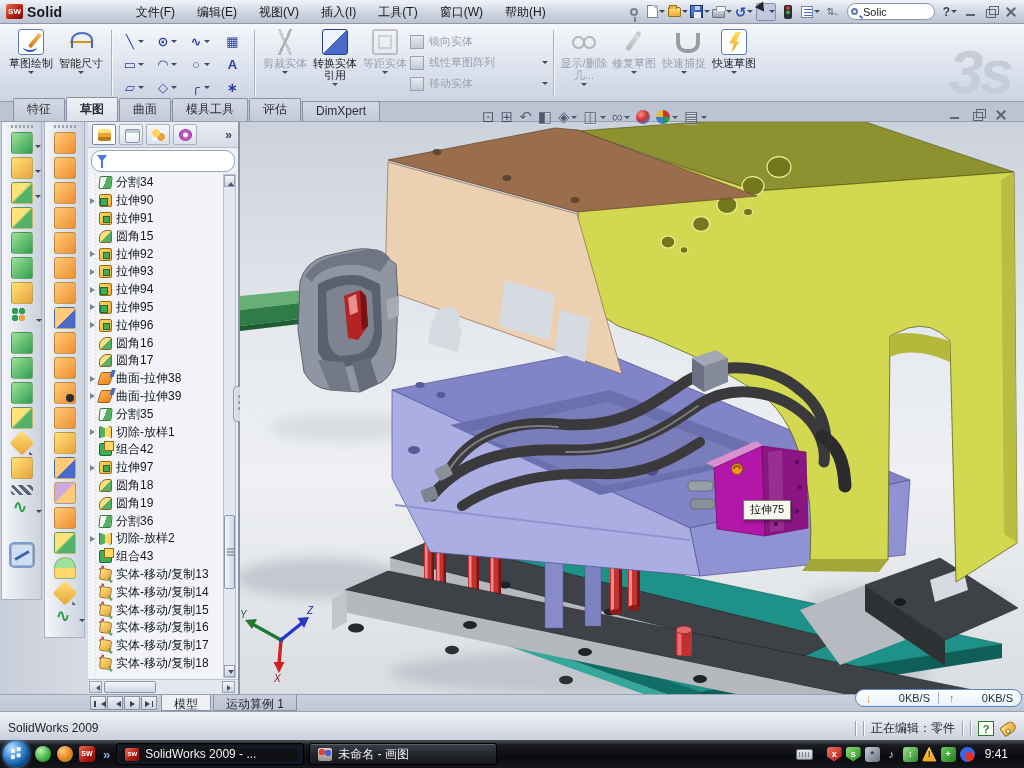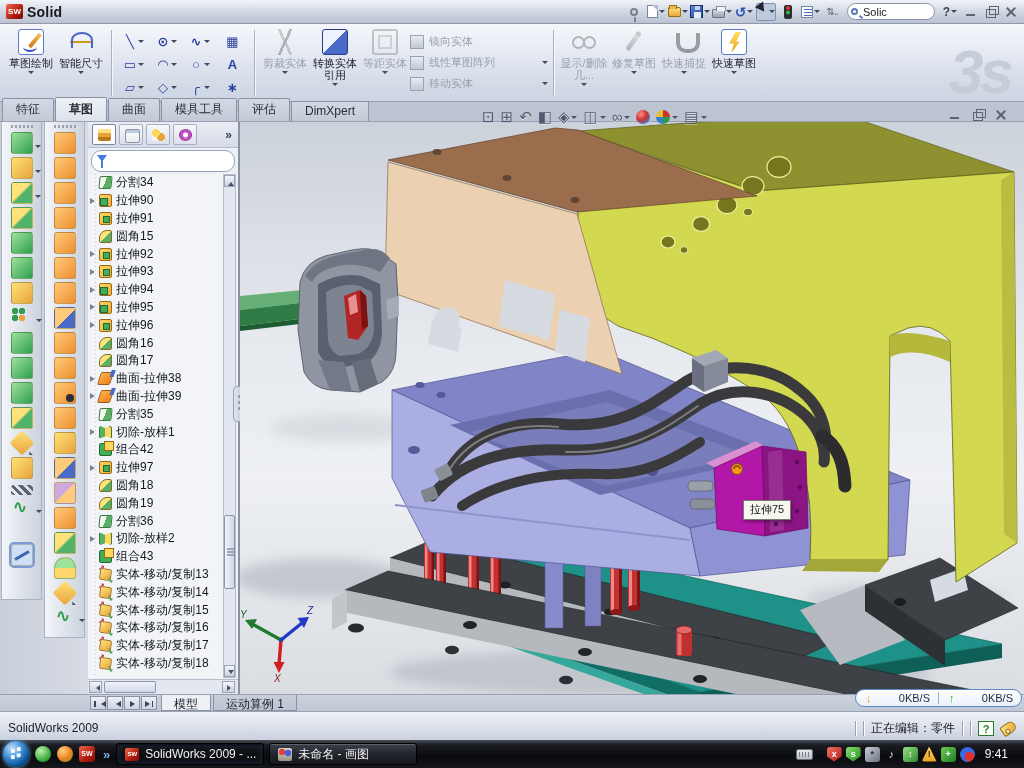--- a/index.html
+++ b/index.html
@@ -92,21 +92,21 @@
   .rb-stack { width:138px; margin-top:3px; flex:0 0 auto; }
   .rb-row { display:flex; align-items:center; height:21px; gap:5px; }
   .rb-row .mini { width:14px; height:14px; flex:0 0 auto; border:1px solid #9aa2b0; background:linear-gradient(#e8ecf2,#c2c9d4); }
   .rb-row .rb-row-label { font-size:11px; color:#9aa1ae; white-space:nowrap; }
   .rb-row .crt { margin-left:auto; }
   .watermark { position:absolute; right:14px; top:12px; font-size:62px; font-style:italic; font-weight:bold;
     color:#c6ccd8; letter-spacing:-4px; pointer-events:none; }
 
   
   .cmdtabs { position:absolute; left:0; top:102px; width:1024px; height:20px; background:#bcc4d2;
-    border-bottom:1px solid #98a0b2; display:flex; align-items:flex-end; padding-left:2px; }
+    border-bottom:1px solid #98a0b2; display:flex; align-items:flex-end; padding-left:13px; }
   .cmdtab { padding:2px 13px 3px; font-size:12px; color:#2a2e38; background:linear-gradient(#d3d9e4,#c3cad7);
     border:1px solid #8a92a4; border-bottom:none; margin-right:1px; border-radius:2px 2px 0 0; }
   .cmdtab.active { background:linear-gradient(#eef1f6,#dde2ec); font-weight:bold; padding-top:3px; }
 
   
   .main { position:absolute; left:0; top:122px; width:1024px; height:572px; }
   
   .lt-zone { position:absolute; left:0; top:0; width:88px; height:572px; background:linear-gradient(90deg,#c9cfda,#d6dbe4); }
   .lt-col { position:absolute; top:0; width:41px; height:540px; background:linear-gradient(90deg,#f3f5f9,#dde2ea 55%,#ccd3de);
     border:1px solid #aab1bf; border-top:none; }
@@ -242,21 +242,21 @@
   .start-orb { width:26px; height:26px; border-radius:50%; margin:0 6px 0 3px; position:relative; flex:0 0 auto;
     background:radial-gradient(circle at 35% 28%,#bfe0ff,#3f8fd8 40%,#0a4f92 72%,#06305c); box-shadow:0 0 4px #6ab0f0; }
   .start-orb::before { content:""; position:absolute; left:8px; top:8px; width:4px; height:4px; background:#fff; border-radius:1px;
     box-shadow:6px -1px 0 #fff,-1px 6px 0 #fff,5px 5px 0 #fff; transform:rotate(-8deg); opacity:.95; }
   .ql { display:flex; align-items:center; gap:6px; margin-right:8px; }
   .ql-ic { width:16px; height:16px; border-radius:3px; }
   .ql-ic[data-icon="messenger-icon"] { border-radius:50%; background:radial-gradient(circle at 35% 30%,#bff0b0,#3fae3f 60%,#1e7a1e); }
   .ql-ic[data-icon="media-player-icon"] { border-radius:50%; background:radial-gradient(circle at 35% 30%,#ffd080,#e88020 55%,#7a9a20); }
   .ql-ic[data-icon="solidworks-launcher-icon"] { background:linear-gradient(135deg,#f06a50,#b01c10 60%,#7a0d06); color:#fff; font:bold 7px/16px "Liberation Sans",sans-serif; text-align:center; }
   .ql-more { color:#7ab0f0; font-weight:bold; font-size:13px; margin-right:6px; }
-  .taskbtn { display:flex; align-items:center; gap:6px; width:148px; height:22px; margin-right:5px; padding:0 8px;
+  .taskbtn { display:flex; align-items:center; gap:6px; width:188px; height:22px; margin-right:5px; padding:0 8px;
     background:linear-gradient(#3a3f48,#23262d 50%,#16181d); border:1px solid #000; border-radius:3px;
     box-shadow:inset 0 1px 0 rgba(255,255,255,.18); font-size:12px; color:#f2f2f2; white-space:nowrap; overflow:hidden; }
   .taskbtn.active { background:linear-gradient(#14161a,#0a0b0e); box-shadow:inset 0 1px 3px rgba(0,0,0,.8), inset 0 0 6px rgba(90,140,220,.35); }
   .tb-swic { width:14px; height:13px; flex:0 0 auto; background:linear-gradient(135deg,#f06a50,#b01c10 60%,#7a0d06);
     border-radius:2px; color:#fff; font:bold 6px/13px "Liberation Sans",sans-serif; text-align:center; }
   .tb-paint { width:14px; height:13px; flex:0 0 auto; border-radius:2px;
     background:radial-gradient(circle 3px at 4px 4px,#e04040 3px,transparent 3px),radial-gradient(circle 3px at 10px 5px,#4060e0 3px,transparent 3px),linear-gradient(#d8d0c0,#9a9488); }
   .tray { margin-left:auto; display:flex; align-items:center; gap:4px; padding-right:8px; }
   .kbd-ic { width:17px; height:11px; background:linear-gradient(#e8eaee,#b8bcc4); border:1px solid #6a6f78; border-radius:2px; margin-right:10px; position:relative; }
   .kbd-ic::after { content:""; position:absolute; left:2px; top:2px; right:2px; bottom:2px;
@@ -276,20 +276,30 @@
 <body>
 
 <div class="screen">
 
   <div class="titlebar">
     <div class="logo">
       <span class="logo-badge">SW</span>
       <span class="logo-bold">Solid</span>
         <span class="logo-light">Works</span>
     </div>
+    <div class="menus">
+
+    <span class="menu-item">文件(F)</span>
+        <span class="menu-item">编辑(E)</span>
+        <span class="menu-item">视图(V)</span>
+        <span class="menu-item">插入(I)</span>
+        <span class="menu-item">工具(T)</span>
+        <span class="menu-item">窗口(W)</span>
+        <span class="menu-item">帮助(H)</span>
+      </div>
     <div class="qtb">
       <span class="qtb-btn">
           <span class="i-pin"></span>
         </span>
       <span class="qtb-btn caret">
           <span class="i-new"></span>
           <i class="crt"></i>
         </span>
       <span class="qtb-btn caret">
           <span class="i-open"></span>

